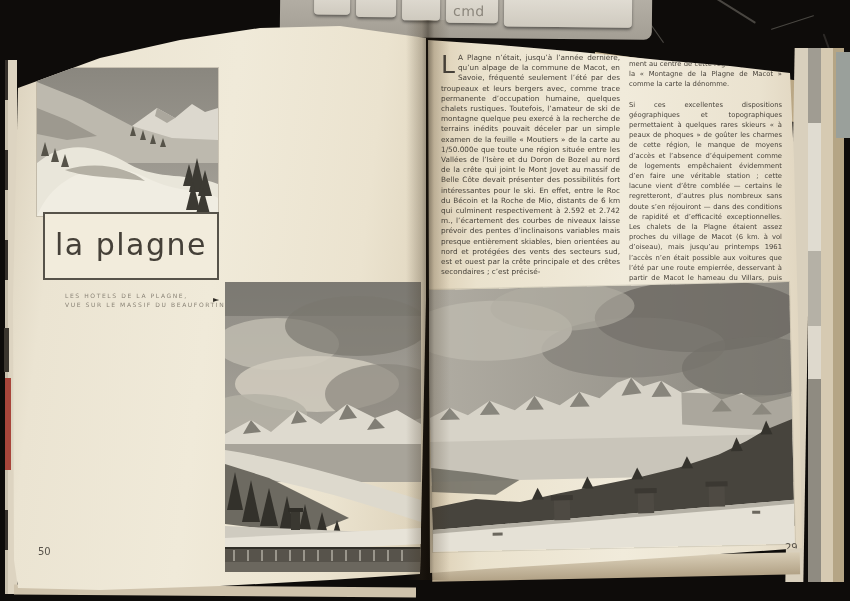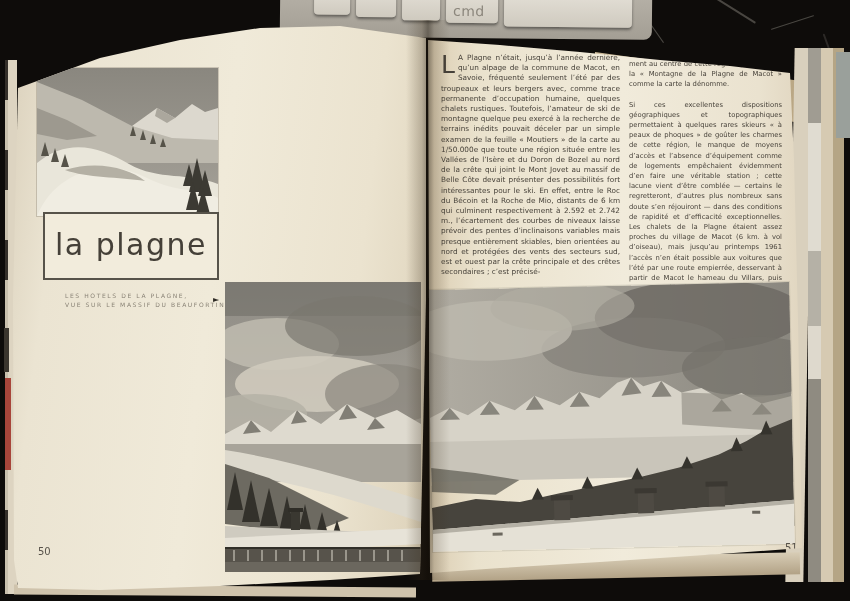--- a/index.html
+++ b/index.html
@@ -270,18 +270,18 @@
           <rect x="206" y="206" width="16" height="22" fill="#4e4a43"></rect>
             <rect x="203" y="203" width="22" height="5" fill="#3b3832"></rect>
           <rect x="277" y="201" width="16" height="22" fill="#4e4a43"></rect>
             <rect x="274" y="198" width="22" height="5" fill="#3b3832"></rect>
         </g>
         <rect x="60" y="244" width="10" height="3" fill="#6b675e"></rect>
         <rect x="320" y="228" width="8" height="3" fill="#6b675e"></rect>
       </svg>
     </div>
 
-    <div class="abs pagenum" style="left:357px;top:508px;">51</div>
+    <div class="abs pagenum" style="left:357px;top:508px;">29</div>
   </div>
 
   <div id="gutter"></div>
 
 </div>
 
 </body></html>

